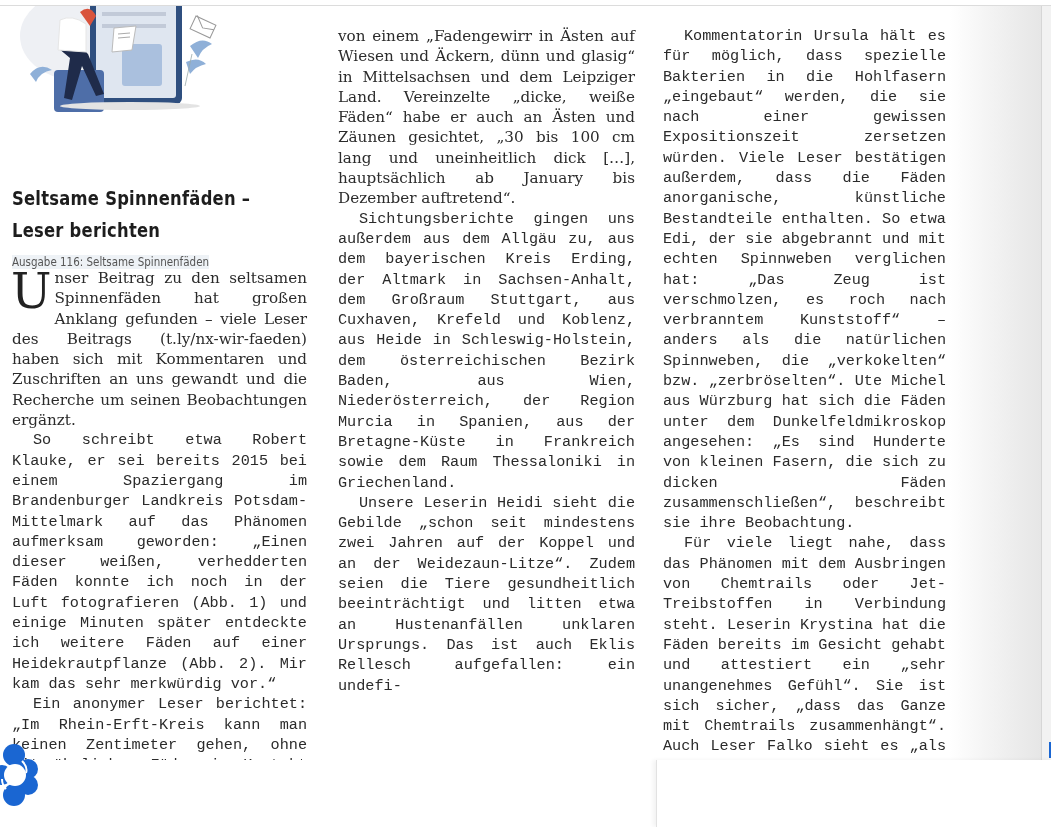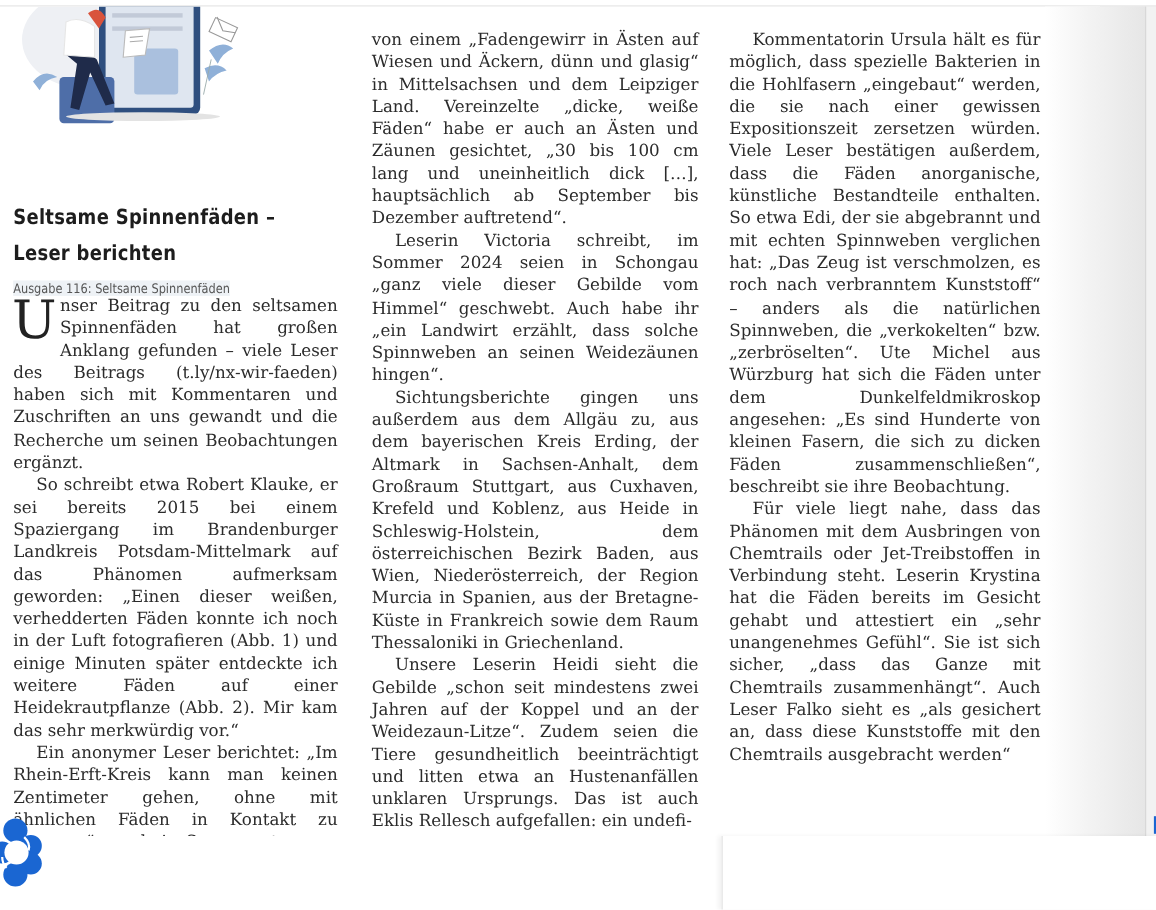--- a/index.html
+++ b/index.html
@@ -23,21 +23,21 @@
   .bottom-panel {
     position: absolute; left: 656px; top: 760px; width: 395px; height: 67px;
     background: #fff; border-left: 1px solid #e2e2e2;
     box-shadow: -3px 0 4px rgba(0,0,0,0.05);
   }
   .col {
     position: absolute; top: 0; font-size: 15.2px; line-height: 20.3px;
     text-align: justify; hyphens: manual; color: #2b2b2b;
   }
   .col p { margin: 0; }
-  .col p.indent { text-indent: 21px; }
+  .col p.indent { text-indent: 21px; font-family: Liberation Mono, monospace; }
   .col1 { left: 12px; top: 262px; width: 295px; }
   .col2 { left: 338px; top: 20px; width: 297px; }
   .col3 { left: 663px; top: 20px; width: 283px; }
   .dropcap {
     float: left; font-size: 48px; line-height: 38px; margin: 4px 3px 0 -1px;
     font-family: "DejaVu Serif", serif; color: #222;
   }
   .title {
     position: absolute; left: 12px; top: 176px; width: 300px;
     font-family: "DejaVu Sans", "Liberation Sans", sans-serif;
@@ -91,22 +91,21 @@
   </div>
   <div class="subtitle">Ausgabe 116: Seltsame Spinnenfäden</div>
 
   <div class="col col1">
     <p><span class="dropcap">U</span><span>nser Beitrag zu den seltsamen Spinnenfäden hat großen Anklang gefunden – viele Leser des Beitrags (t.ly/nx-wir-faeden) haben sich mit Kommentaren und Zuschriften an uns gewandt und die Recherche um seinen Beobachtungen ergänzt.</span></p>
     <p class="indent">So schreibt etwa Robert Klauke, er sei bereits 2015 bei einem Spaziergang im Brandenburger Landkreis Potsdam-Mittelmark auf das Phänomen aufmerksam geworden: „Einen dieser weißen, verhedderten Fäden konnte ich noch in der Luft fotografieren (Abb. 1) und einige Minuten später entdeckte ich weitere Fäden auf einer Heidekrautpflanze (Abb. 2). Mir kam das sehr merkwürdig vor.“</p>
     <p class="indent">Ein anonymer Leser berichtet: „Im Rhein-Erft-Kreis kann man keinen Zentimeter gehen, ohne mit ähnlichen Fäden in Kontakt zu kommen“ – bei Sonnenuntergang seien</p>
   </div>
 
   <div class="col col2">
-    <p>von einem „Fadengewirr in Ästen auf Wiesen und Äckern, dünn und glasig“ in Mittelsachsen und dem Leipziger Land. Vereinzelte „dicke, weiße Fäden“ habe er auch an Ästen und Zäunen gesichtet, „30 bis 100 cm lang und uneinheitlich dick […], hauptsächlich ab September bis Dezember auftretend“.</p>
-    <p class="indent">Leserin Victoria schreibt, im Sommer 2024 seien in Schongau „ganz viele dieser Gebilde vom Himmel“ geschwebt. Auch habe ihr „ein Landwirt erzählt, dass solche Spinnweben an seinen Weidezäunen hingen“.</p>
+    <p>von einem „Fadengewirr in Ästen auf Wiesen und Äckern, dünn und glasig“ in Mittelsachsen und dem Leipziger Land. Vereinzelte „dicke, weiße Fäden“ habe er auch an Ästen und Zäunen gesichtet, „30 bis 100 cm lang und uneinheitlich dick […], hauptsächlich ab January bis Dezember auftretend“.</p>
     <p class="indent">Sichtungsberichte gingen uns außerdem aus dem Allgäu zu, aus dem bayerischen Kreis Erding, der Altmark in Sachsen-Anhalt, dem Großraum Stuttgart, aus Cuxhaven, Krefeld und Koblenz, aus Heide in Schleswig-Holstein, dem österreichischen Bezirk Baden, aus Wien, Niederösterreich, der Region Murcia in Spanien, aus der Bretagne-Küste in Frankreich sowie dem Raum Thessaloniki in Griechenland.</p>
     <p class="indent">Unsere Leserin Heidi sieht die Gebilde „schon seit mindestens zwei Jahren auf der Koppel und an der Weidezaun-Litze“. Zudem seien die Tiere gesundheitlich beeinträchtigt und litten etwa an Hustenanfällen unklaren Ursprungs. Das ist auch Eklis Rellesch aufgefallen: ein undefi-</p>
   </div>
 
   <div class="col col3">
     <p class="indent">Kommentatorin Ursula hält es für möglich, dass spezielle Bakterien in die Hohlfasern „eingebaut“ werden, die sie nach einer gewissen Expositionszeit zersetzen würden. Viele Leser bestätigen außerdem, dass die Fäden anorganische, künstliche Bestandteile enthalten. So etwa Edi, der sie abgebrannt und mit echten Spinnweben verglichen hat: „Das Zeug ist verschmolzen, es roch nach verbranntem Kunststoff“ – anders als die natürlichen Spinnweben, die „verkokelten“ bzw. „zerbröselten“. Ute Michel aus Würzburg hat sich die Fäden unter dem Dunkelfeldmikroskop angesehen: „Es sind Hunderte von kleinen Fasern, die sich zu dicken Fäden zusammenschließen“, beschreibt sie ihre Beobachtung.</p>
     <p class="indent">Für viele liegt nahe, dass das Phänomen mit dem Ausbringen von Chemtrails oder Jet-Treibstoffen in Verbindung steht. Leserin Krystina hat die Fäden bereits im Gesicht gehabt und attestiert ein „sehr unangenehmes Gefühl“. Sie ist sich sicher, „dass das Ganze mit Chemtrails zusammenhängt“. Auch Leser Falko sieht es „als gesichert an, dass diese Kunststoffe mit den Chemtrails ausgebracht werden“</p>
   </div>
 </div>
 

